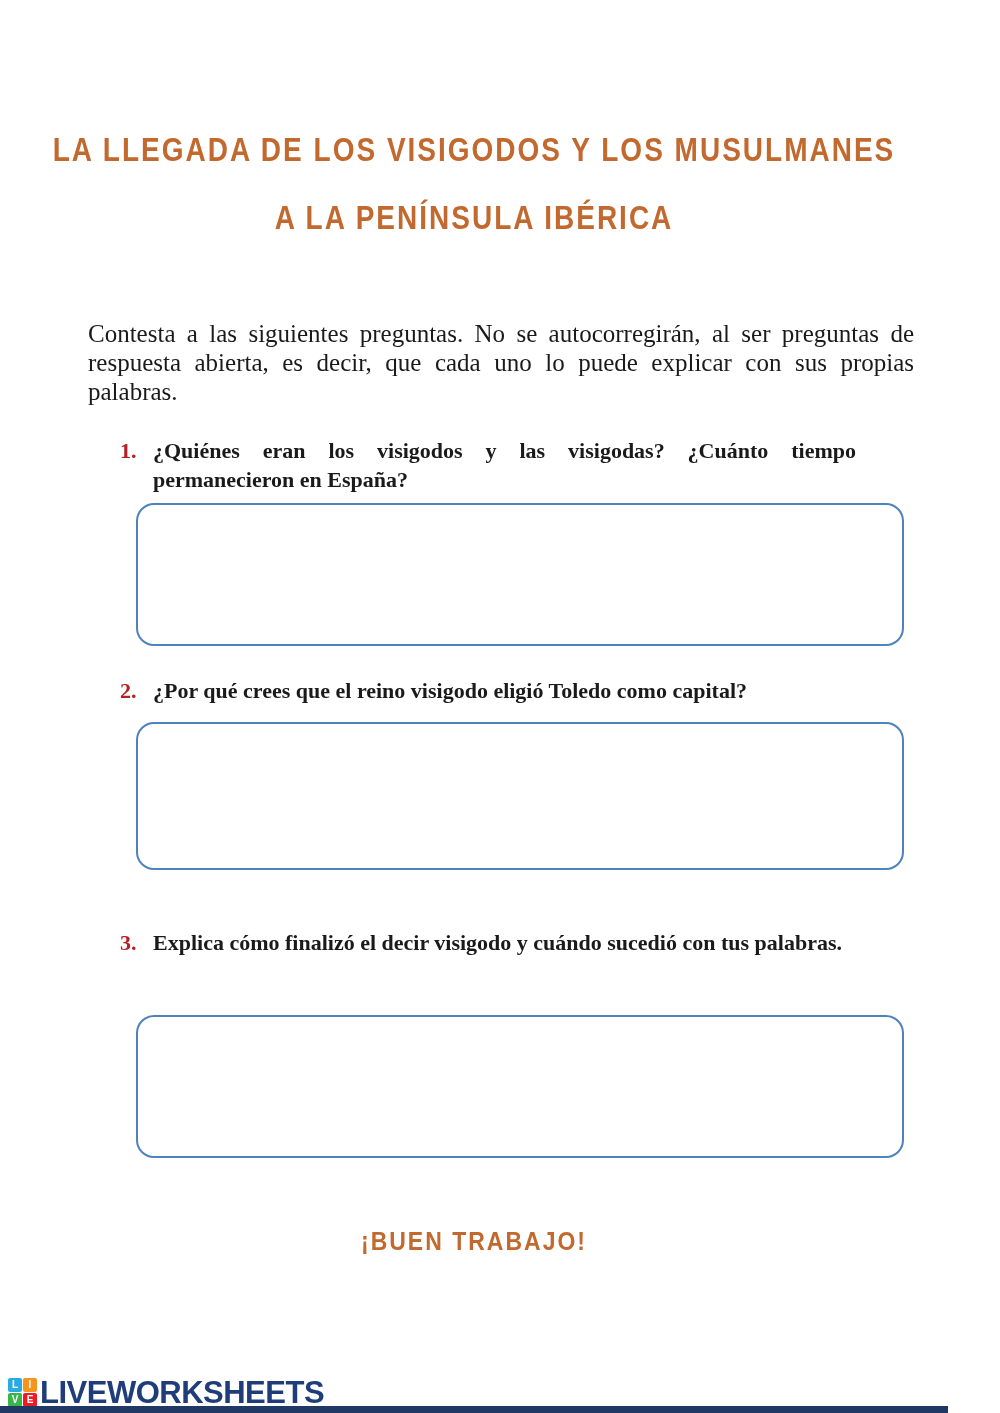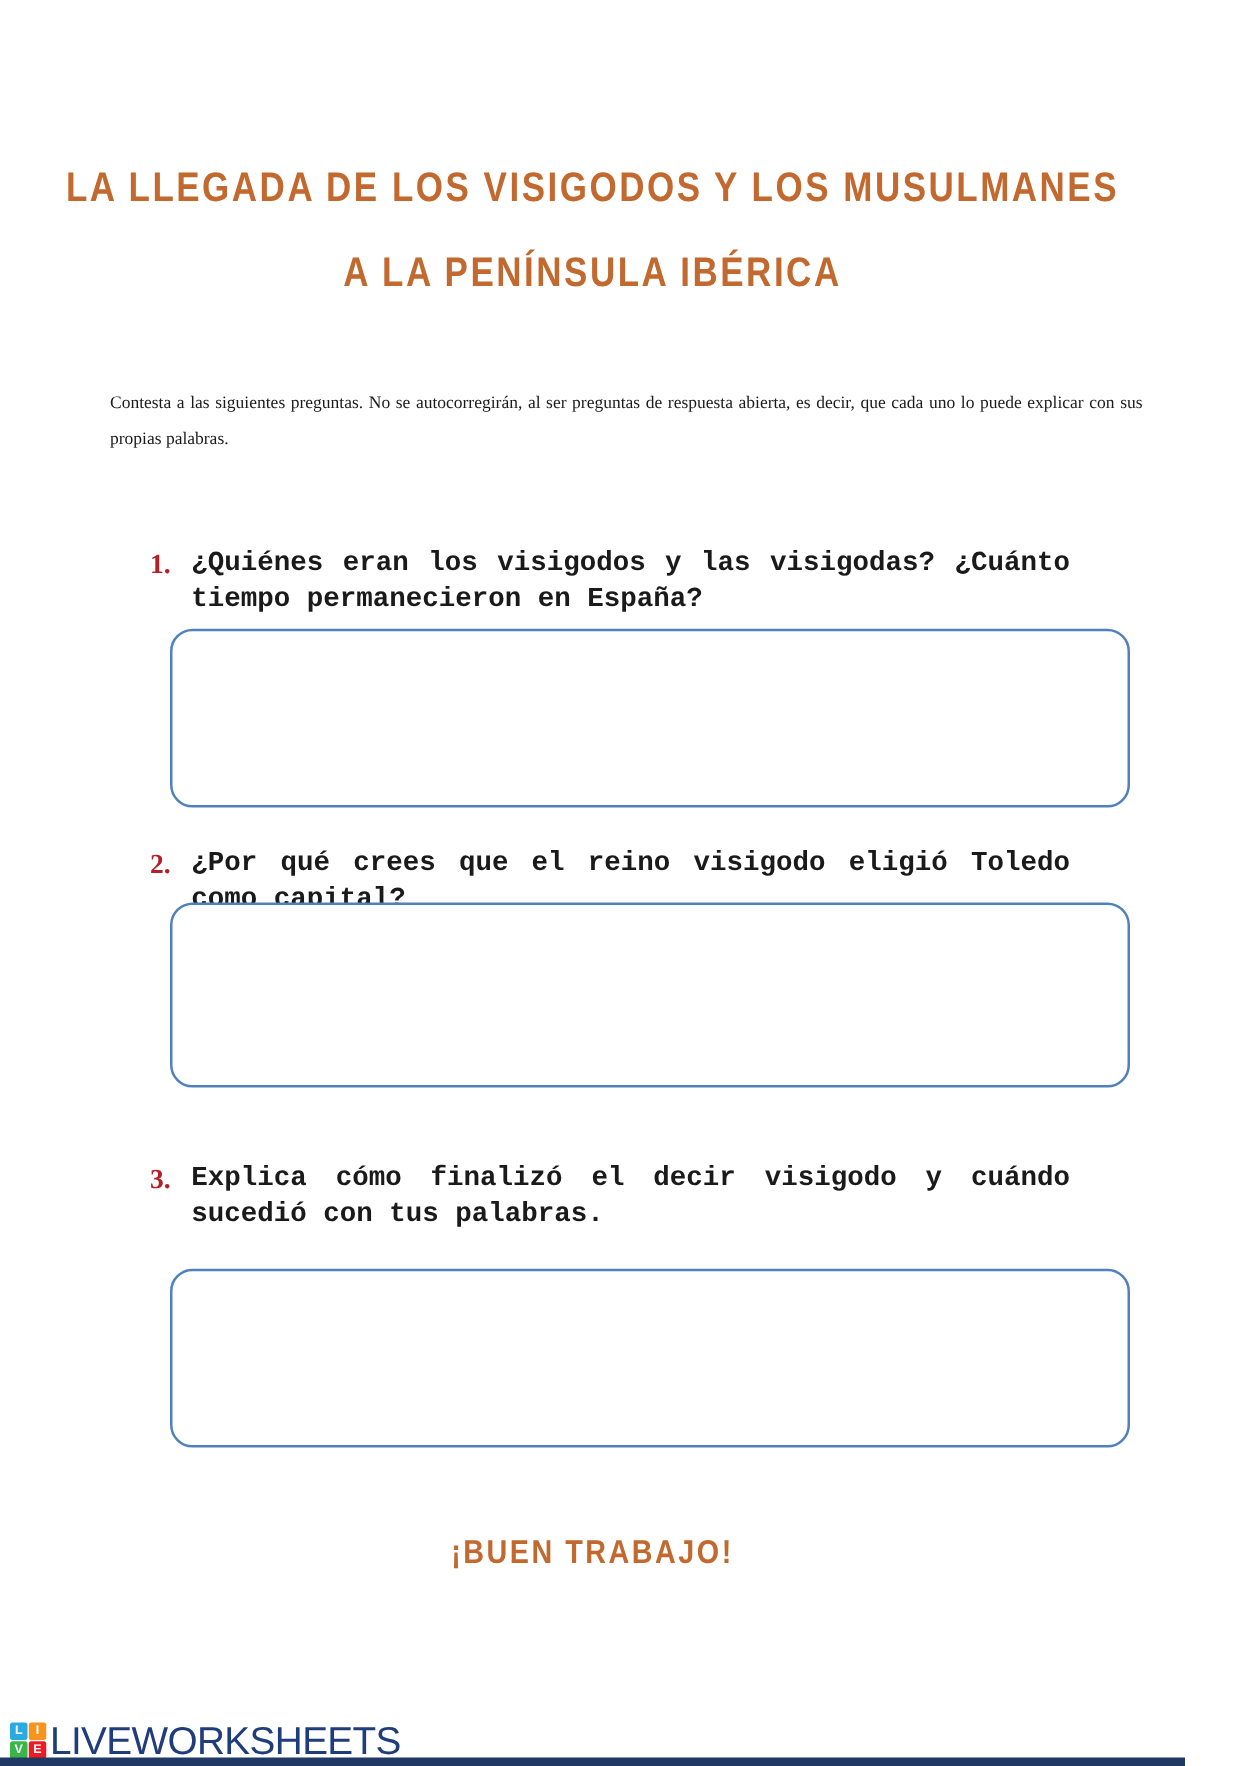--- a/index.html
+++ b/index.html
@@ -28,42 +28,42 @@
     line-height: 68px;
   }
   .title-line { transform: scaleY(1.18); transform-origin: center; }
 
   
   .intro {
     position: absolute;
     top: 294px;
     left: 88px;
     width: 826px;
-    font-size: 14px;
+    font-size: 25px;
     line-height: 29px;
     text-align: justify;
   }
 
   
   .question {
     position: absolute;
     left: 120px;
     right: 92px;
     display: flex;
     font-weight: 700;
     font-size: 22px;
     line-height: 29px;
   }
   .q-num {
     color: #b42025;
     min-width: 24px;
     margin-right: 9px;
     flex: 0 0 auto;
   }
-  .q-text { flex: 1; text-align: justify; font-family: Liberation Mono, monospace; }
+  .q-text { flex: 1; text-align: justify; }
   .q1 { top: 436px; }
   .q2 { top: 676px; }
   .q3 { top: 928px; }
 
   
   .answer-box {
     position: absolute;
     left: 136px;
     width: 768px;
     height: 143px;
@@ -122,21 +122,21 @@
     justify-content: center;
     border-radius: 2px;
   }
   .tile-l { background: #29abe2; }
   .tile-i { background: #f7941d; }
   .tile-v { background: #39b54a; }
   .tile-e { background: #ed1c24; }
   .brand {
     color: #1f3d7a;
     font-family: "Liberation Sans", sans-serif;
-    font-weight: 400;
+    font-weight: 700;
     font-size: 31px;
     letter-spacing: -0.5px;
     line-height: 1;
   }
 
   
   .bottom-bar {
     position: absolute;
     left: 0;
     right: 0;

